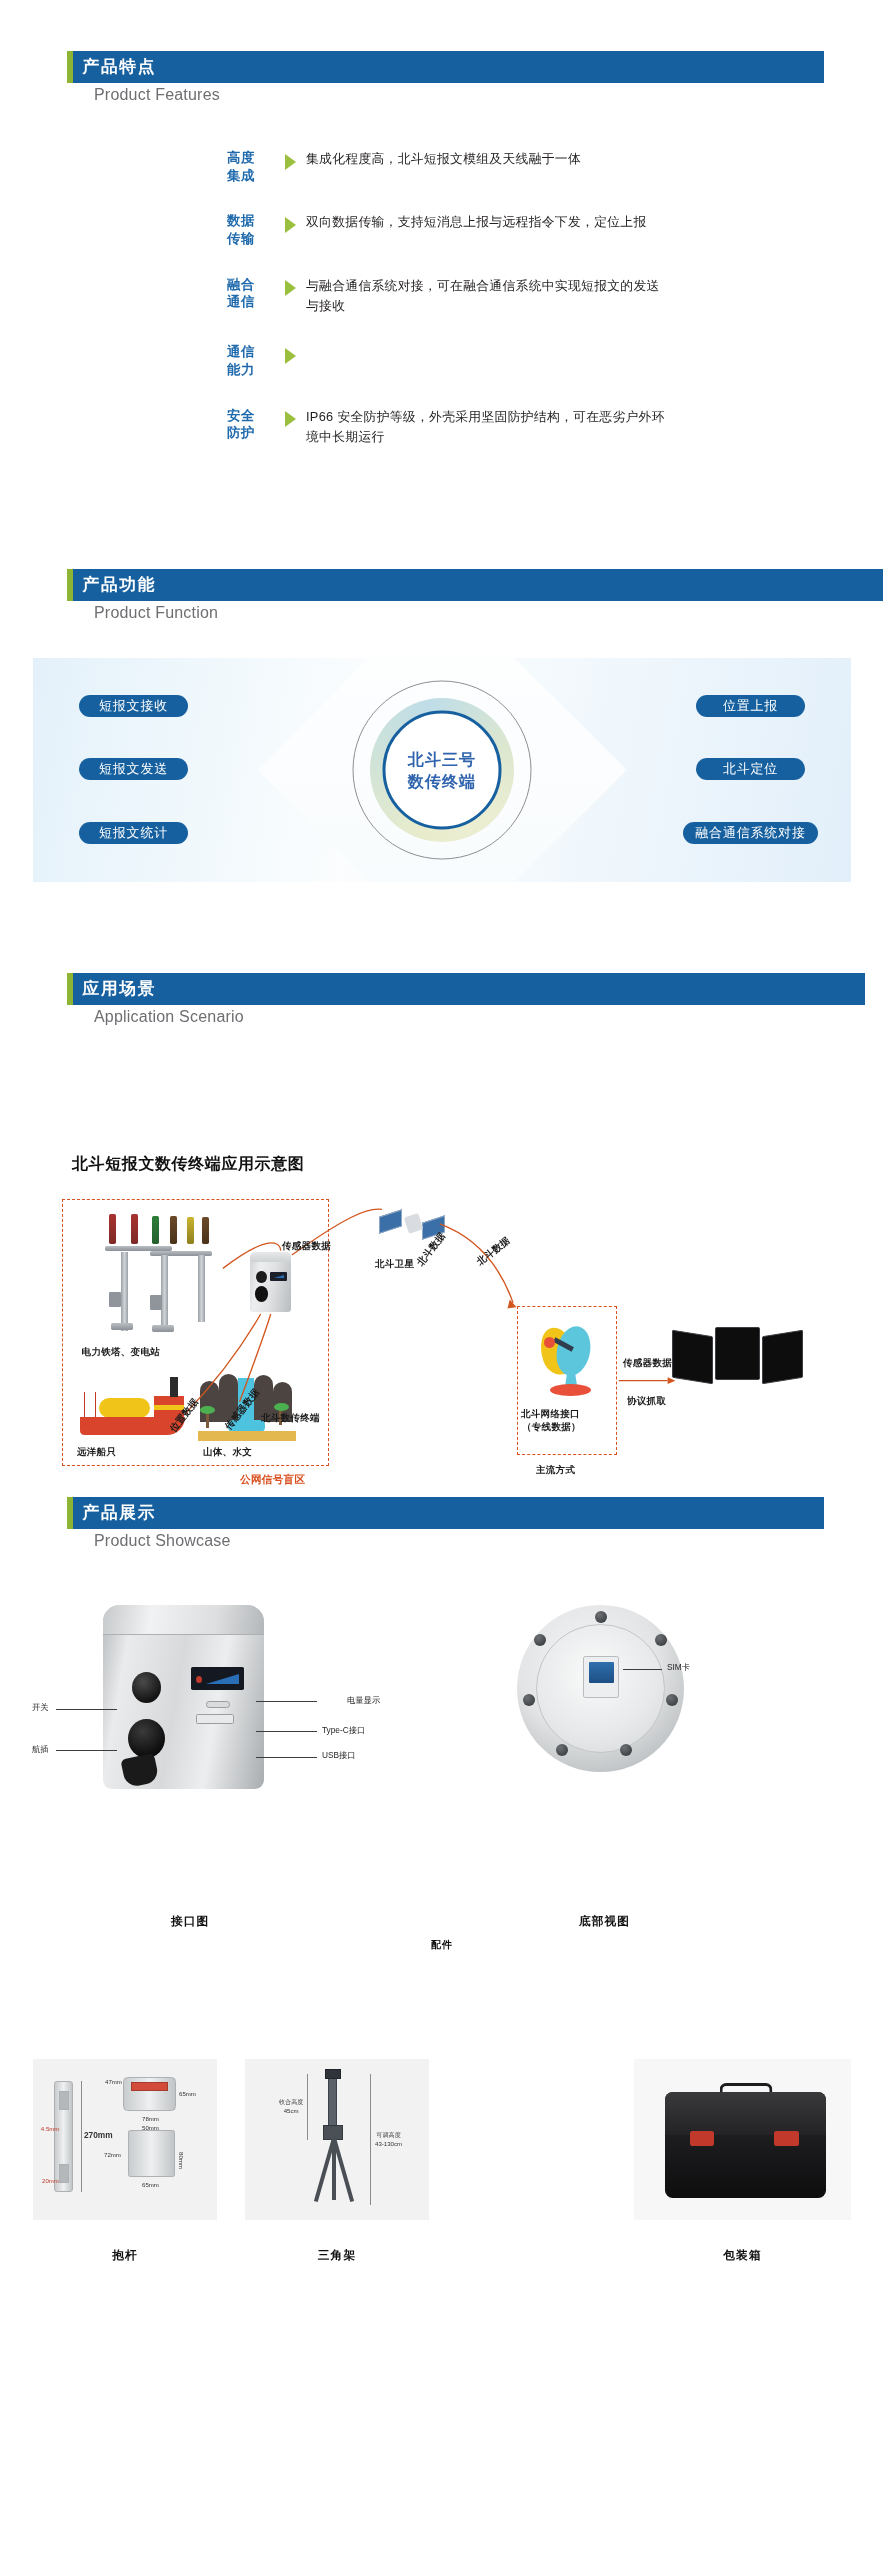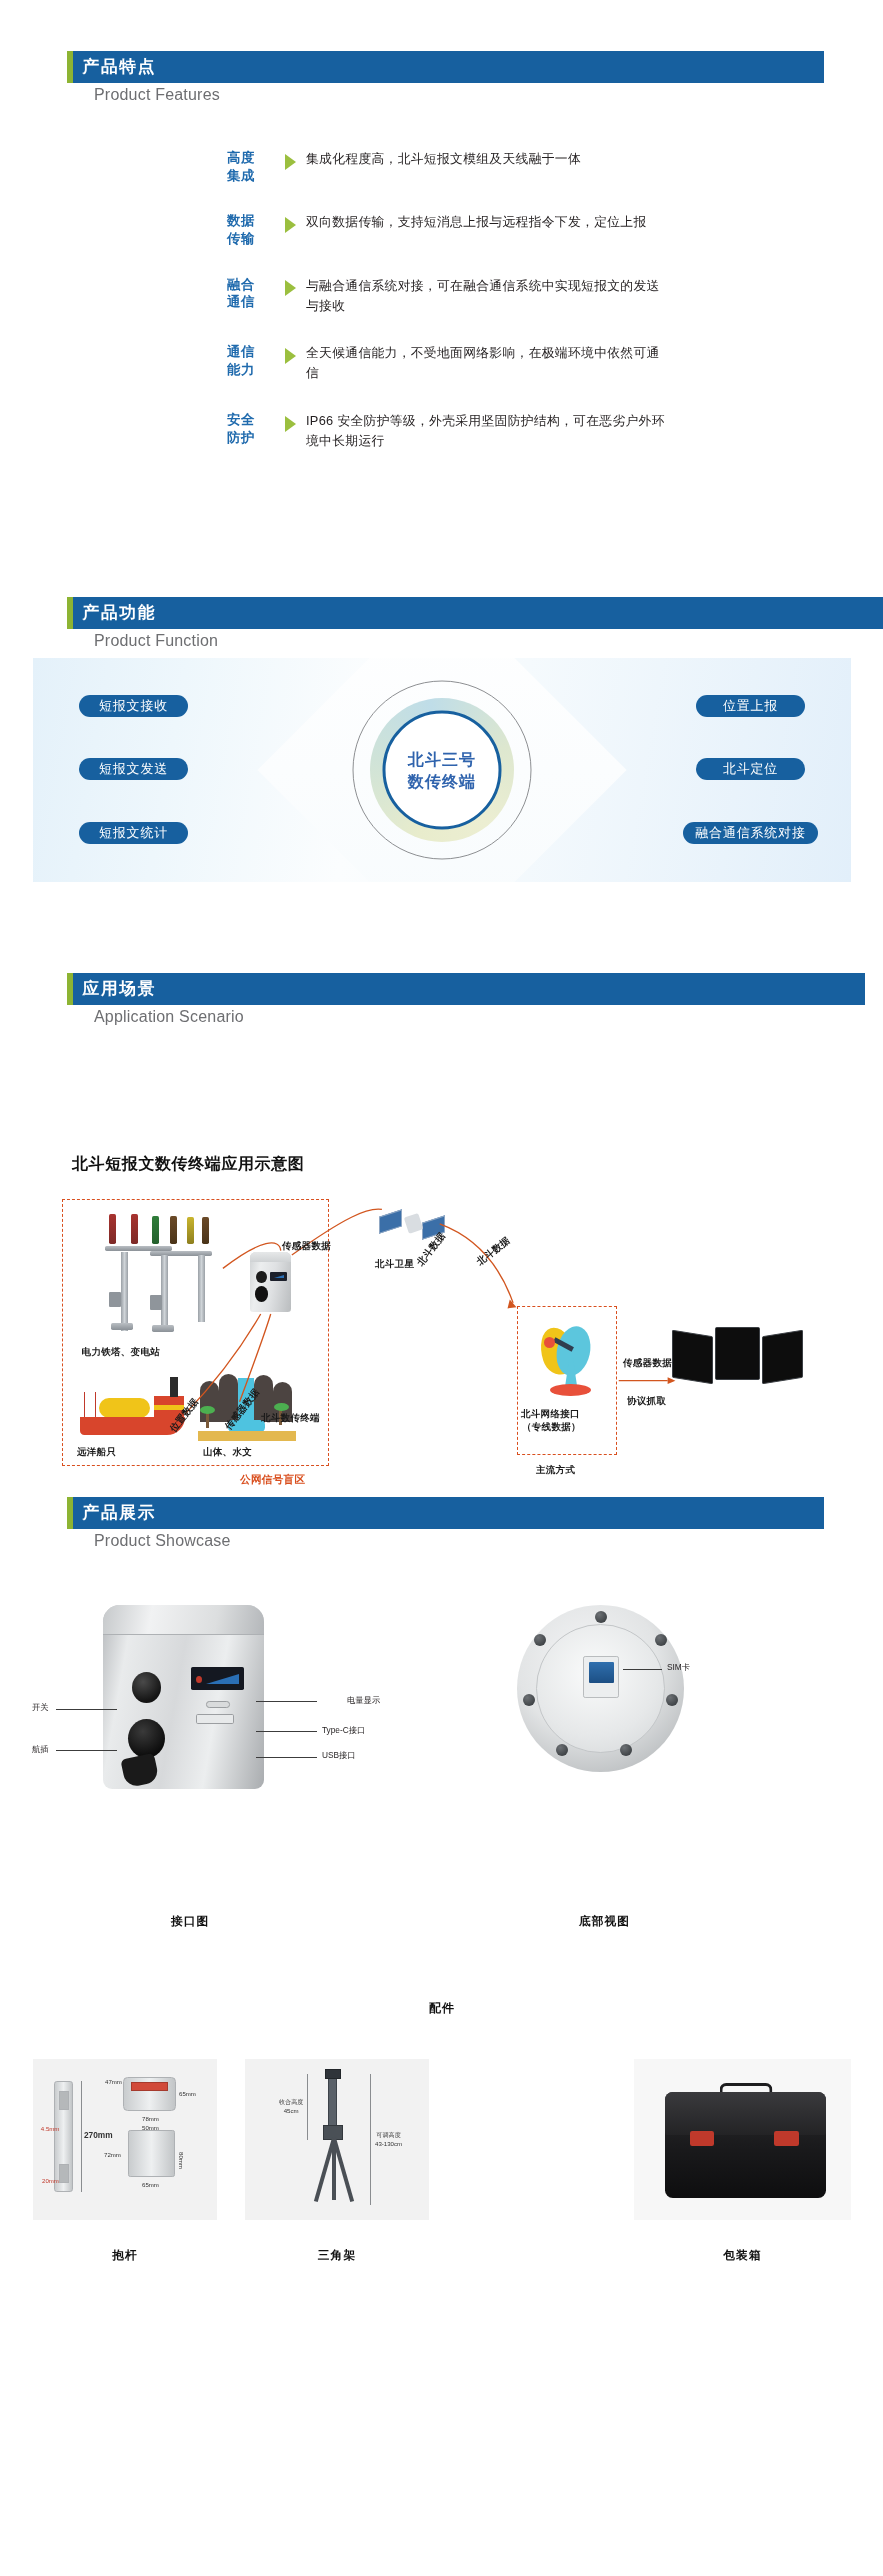--- a/index.html
+++ b/index.html
@@ -225,22 +225,22 @@
   .db-sim{ position:absolute; left:66px; top:51px; width:36px; height:42px;
     background:#eceeef; border:1.1px solid #b9bcbe; border-radius:2.2px; }
   .db-sim .chip{ position:absolute; left:4.5px; top:4.5px; right:4.5px; height:21px;
     background:linear-gradient(180deg,#2f6fae,#1c4f84); border-radius:1.1px; }
 
   .cap-lbl {
     position:absolute; font-size:11.7px; font-weight:bold; color:#111;
     letter-spacing:1.1px;
   }
   .acc-title {
-    position:absolute; left:50%; transform:translateX(-50%); top:2000px;
-    font-size:12px; font-weight:bold; color:#111; letter-spacing:1.1px;
+    position:absolute; left:50%; transform:translateX(-50%); top:1938px;
+    font-size:10px; font-weight:bold; color:#111; letter-spacing:1.1px;
   }
 
   
   .call { position:absolute; font-size:8.3px; color:#231f20; white-space:nowrap; }
   .call-line { position:absolute; height:0.8px; background:#3c3c3c; }
 
   
   .acc-card {
     position:absolute; top:2059px; height:161px;
     background:#f2f2f2;
@@ -321,37 +321,36 @@
     </div>
 
     <div class="feat-row">
       <div class="feat-tag">
         <div>通信</div>
         <div>能力</div>
       </div>
       <div class="feat-arrow">
           <div class="tri"></div>
         </div>
-      <div class="feat-desc">全天候通信能力，不受地面网络影响，在极端环境中依然可通信</div>
     </div>
 
     <div class="feat-row">
       <div class="feat-tag">
         <div>安全</div>
         <div>防护</div>
       </div>
       <div class="feat-arrow">
           <div class="tri"></div>
         </div>
       <div class="feat-desc">IP66 安全防护等级，外壳采用坚固防护结构，可在恶劣户外环境中长期运行</div>
     </div>
 
   </div>
 
-  <div class="sec-head" style="left:67px; top:597px; width:817px;">
+  <div class="sec-head" style="left:67px; top:569px; width:817px;">
     <div class="sec-bar">
       <div class="accent"></div>
       <div class="cn">产品功能</div>
     </div>
     <div class="sec-en">Product  Function</div>
   </div>
 
   <div class="fn-wrap">
     <div class="fn-diamond"></div>
     <div class="ring-outer"></div>

